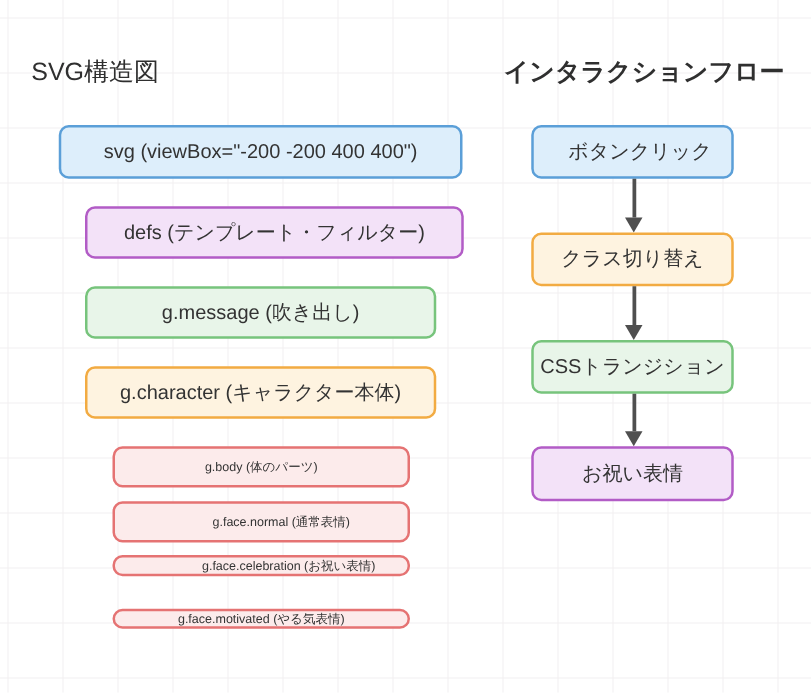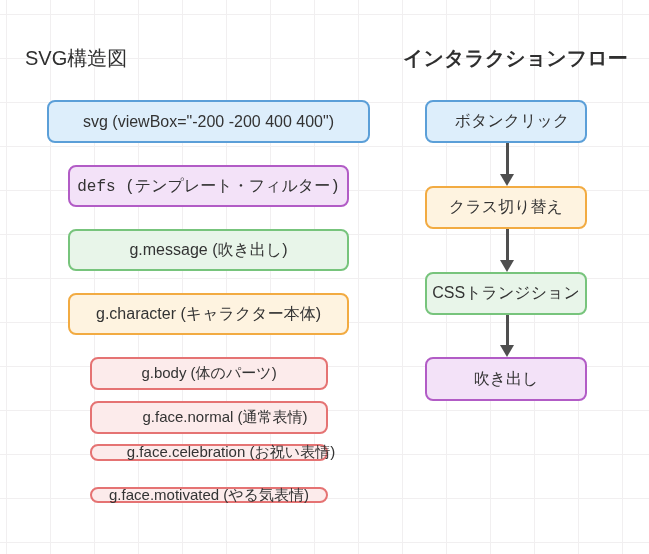--- a/index.html
+++ b/index.html
@@ -36,21 +36,21 @@
     align-items: center;
     justify-content: center;
     font-size: 16px;
     color: #333333;
     white-space: nowrap;
   }
   .c-blue   { background: #ddeefb; border-color: #5b9fd8; }
   .c-purple { background: #f3e2f8; border-color: #b25cc6; }
   .c-green  { background: #e8f5e9; border-color: #77c47c; }
   .c-orange { background: #fef3e0; border-color: #f2ab42; }
-  .c-red    { background: #fcebeb; border-color: #e57373; font-size: 15px; }
+  .c-red    { background: #fcebeb; border-color: #e57373; font-size: 10px; }
   .arrow {
     position: absolute;
     width: 14px;
     display: flex;
     flex-direction: column;
     align-items: center;
   }
   .arrow .stem {
     width: 3px;
     flex: 1;
@@ -66,21 +66,21 @@
 </style>
 </head>
 <body>
 
 <div class="canvas">
 
   <div class="diagram-title" style="left:25px; top:45px;">SVG構造図</div>
 
   <div class="node c-blue" style="left:47px; top:100px; width:323px; height:43px;">svg (viewBox="-200 -200 400 400")</div>
 
-  <div class="node c-purple" style="left:68px; top:165px; width:281px; height:42px;font-family:Liberation Mono, monospace;">defs (テンプレート・フィルター)</div>
+  <div class="node c-purple" style="left:68px; top:165px; width:303px; height:42px;">defs (テンプレート・フィルター)</div>
 
   <div class="node c-green" style="left:68px; top:229px; width:281px; height:42px;">g.message (吹き出し)</div>
 
   <div class="node c-orange" style="left:68px; top:293px; width:281px; height:42px;">g.character (キャラクター本体)</div>
 
   <div class="node c-red" style="left:90px; top:357px; width:238px; height:33px;">g.body (体のパーツ)</div>
 
   <div class="node c-red" style="left:90px; top:401px; width:238px; height:33px;padding-left:32px;">g.face.normal (通常表情)</div>
 
   <div class="node c-red" style="left:90px; top:444px; width:238px; height:17px;padding-left:44px;">g.face.celebration (お祝い表情)</div>
@@ -103,15 +103,15 @@
     <div class="head"></div>
   </div>
 
   <div class="node c-green" style="left:425px; top:272px; width:162px; height:43px;">CSSトランジション</div>
 
   <div class="arrow" style="left:500px; top:315px; height:42px;">
     <div class="stem"></div>
     <div class="head"></div>
   </div>
 
-  <div class="node c-purple" style="left:425px; top:357px; width:162px; height:44px;">吹き出し</div>
+  <div class="node c-purple" style="left:425px; top:357px; width:162px; height:44px;">お祝い表情</div>
 
 </div>
 
 </body></html>

